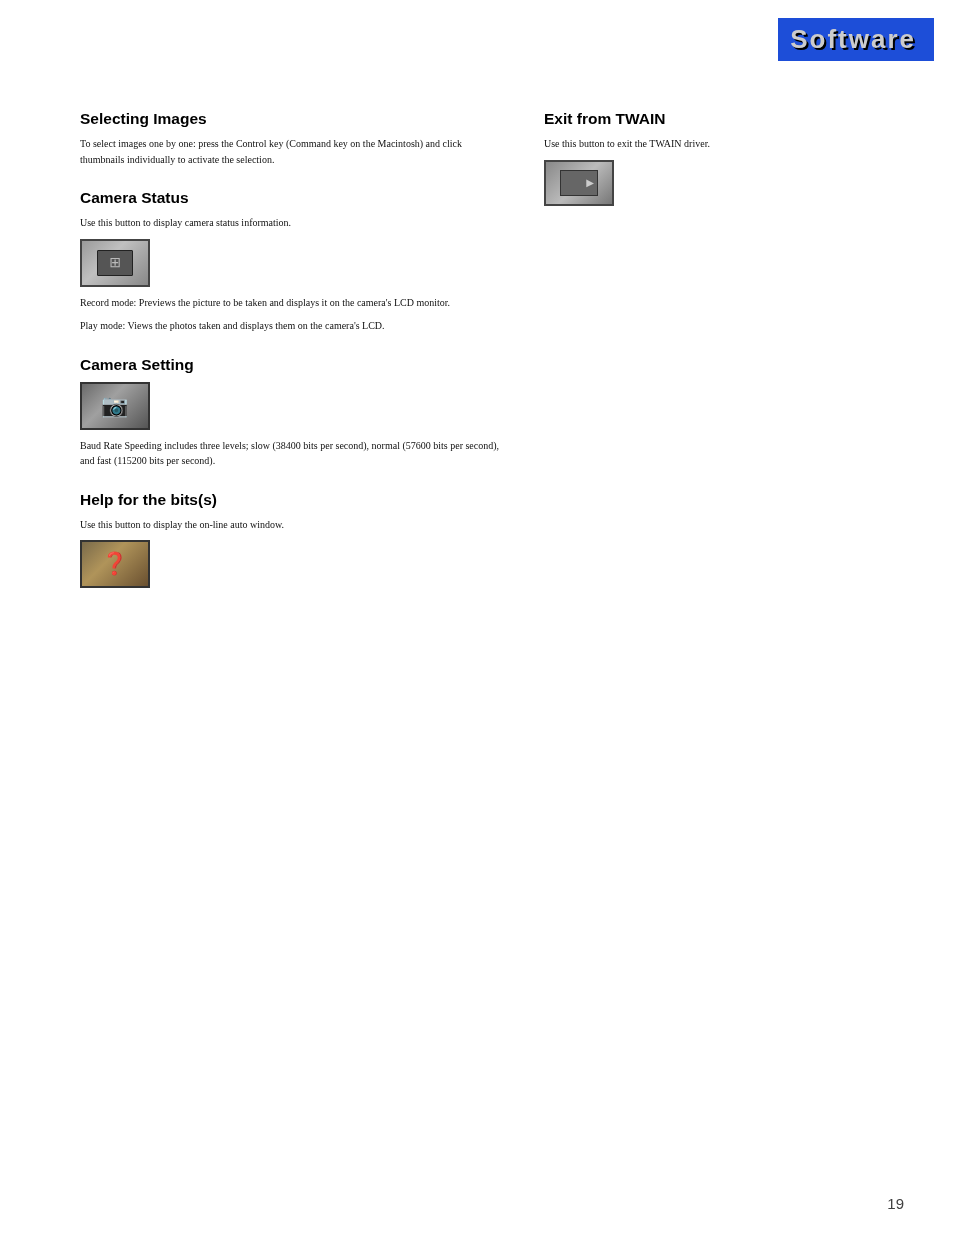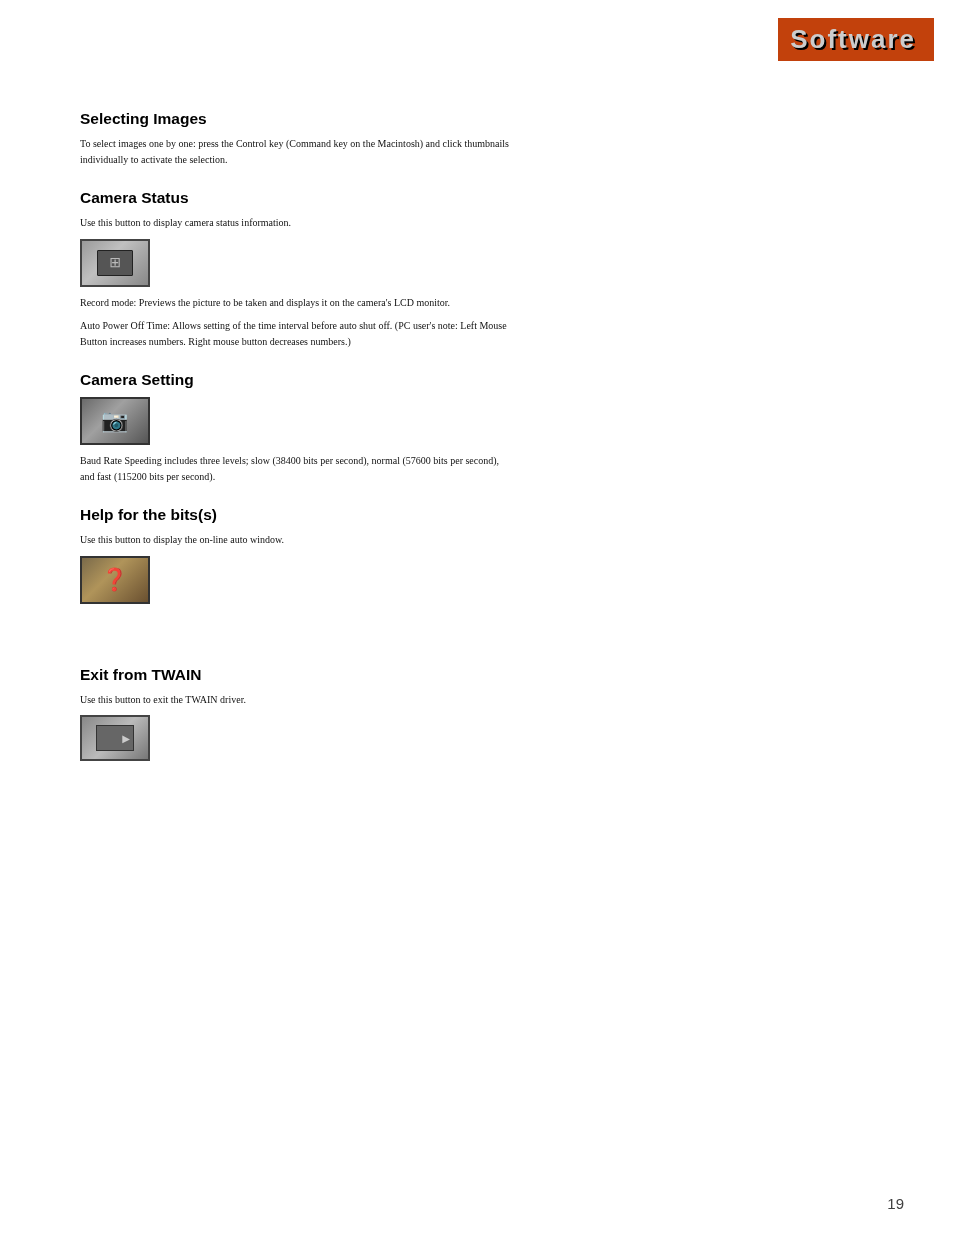--- a/index.html
+++ b/index.html
@@ -20,40 +20,40 @@
       background: #ffffff;
       position: relative;
       padding: 0;
     }
 
     
     .header-banner {
       position: absolute;
       top: 18px;
       right: 20px;
-      background: #c2410c;
+      background: #1d4ed8;
       padding: 6px 18px 6px 12px;
       display: flex;
       align-items: center;
       justify-content: center;
     }
 
     .header-banner-text {
       font-family: Arial Black, Impact, sans-serif;
       font-size: 26px;
       font-weight: 900;
       color: #cccccc;
       letter-spacing: 2px;
       text-shadow: 2px 2px 0 #000;
     }
 
     
     .content-area {
       display: flex;
-      flex-direction: column;
+      flex-direction: row;
       padding-top: 110px;
       padding-left: 80px;
       padding-right: 60px;
       gap: 40px;
     }
 
     .left-column {
       flex: 1;
       max-width: 430px;
     }
@@ -210,21 +210,21 @@
 
       <div class="section">
         <div class="section-title">Camera Status</div>
         <div class="section-body">Use this button to display camera status information.</div>
 
         <div class="btn-camera-status">
           <div class="inner-icon"></div>
         </div>
 
         <div class="section-body">Record mode: Previews the picture to be taken and displays it on the camera's LCD monitor.</div>
-        <div class="section-body">Auto Power Off Time: Allows setting of the time interval before auto shut off. (PC user's note: Left Mouse Button increases numbers. Right mouse button decreases numbers.)</div>
+        <div class="section-body">Play mode: Views the photos taken and displays them on the camera's LCD.</div>
       </div>
 
       <div class="section">
         <div class="section-title">Camera Setting</div>
 
         <div class="btn-camera-setting">
           <span class="cs-icon">📷</span>
         </div>
 
         <div class="section-body">Baud Rate Speeding includes three levels; slow (38400 bits per second), normal (57600 bits per second), and fast (115200 bits per second).</div>

